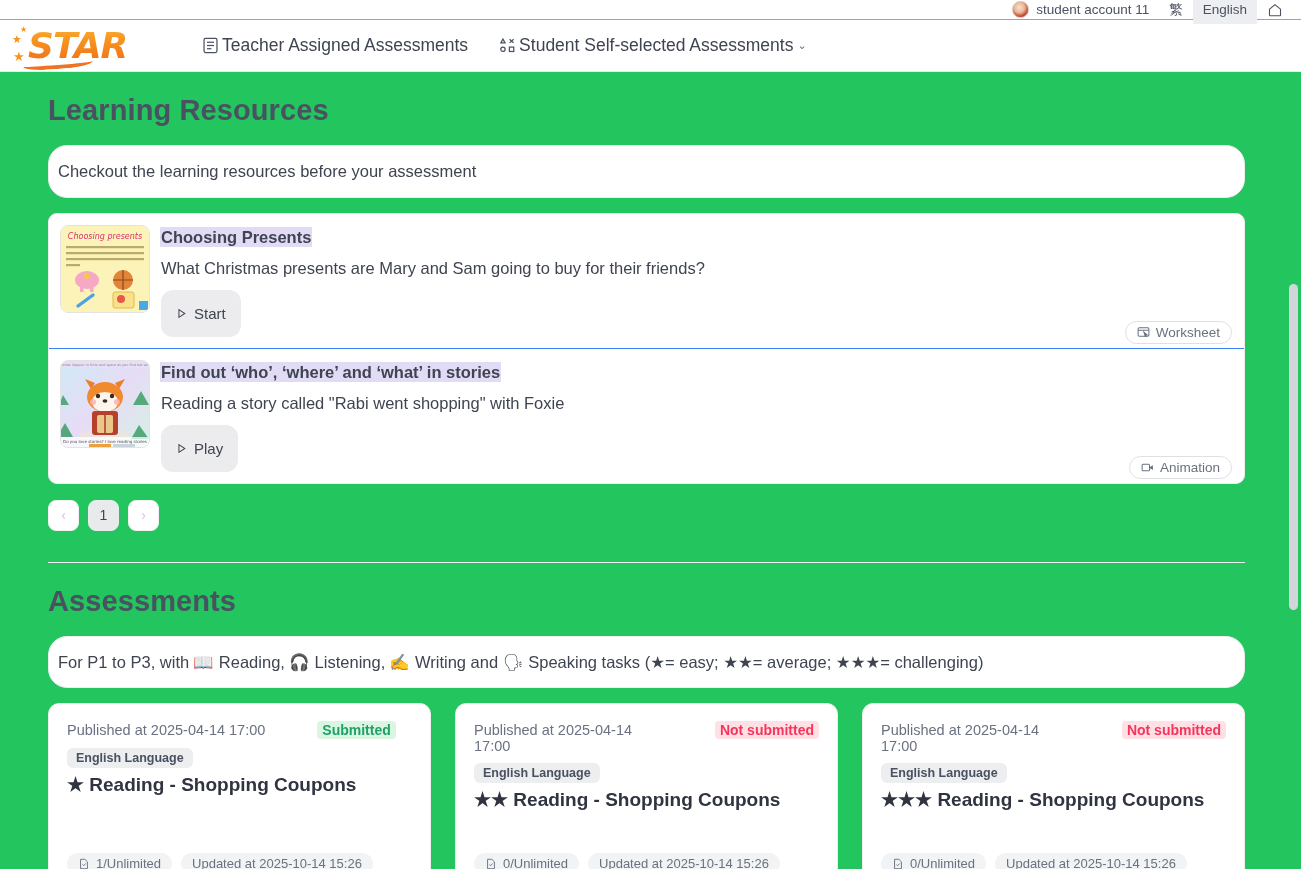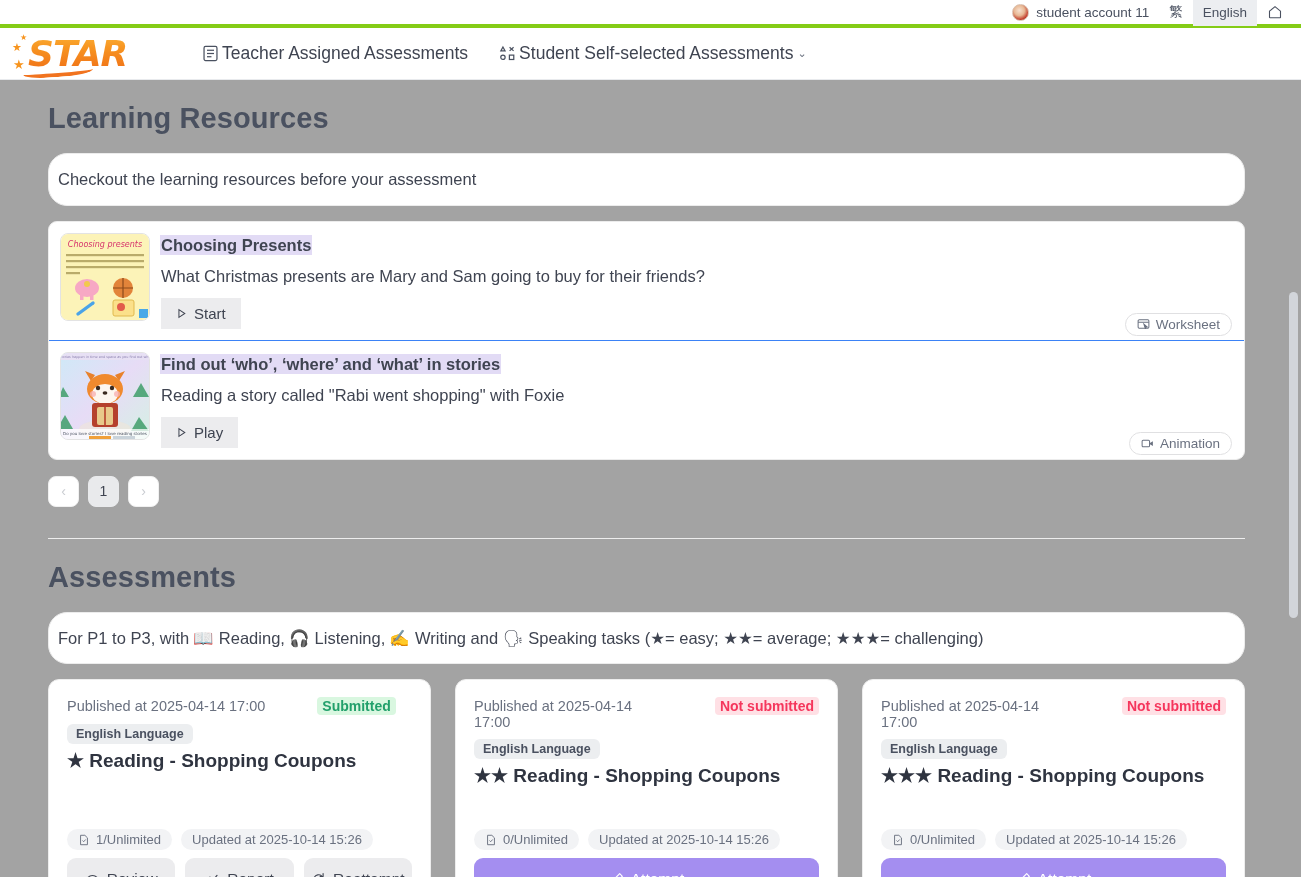--- a/index.html
+++ b/index.html
@@ -7,24 +7,24 @@
     margin: 0; padding: 0;
     width: 1301px; height: 877px;
     overflow: hidden;
     background: #ffffff;
     font-family: "Liberation Sans", sans-serif;
     color: #3f4451;
   }
 
   
   .topbar {
-    height: 28px;
+    height: 20px;
     width: 1301px;
     background: #ffffff;
-    border-bottom: 4px solid #84cc16;
+    border-bottom: 1px solid #84cc16;
     display: flex;
     align-items: center;
     justify-content: flex-end;
     padding-right: 8px;
     font-size: 13.5px;
     color: #4a5160;
   }
   .topbar-item {
     display: flex;
     align-items: center;
@@ -110,21 +110,21 @@
     white-space: nowrap;
   }
   .nav-caret { color: #6b7280; font-size: 11px; margin-left: 2px; }
 
   
   .page {
     position: relative;
     width: 1301px;
     height: 797px;
     overflow: hidden;
-    background: #a3a3a3;
+    background: #22c55e;
   }
   .content { padding: 0 48px; width: 1293px; }
 
   h1.section-title {
     font-size: 29px;
     font-weight: bold;
     color: #4a5160;
     margin: 22px 0 18px 0;
     letter-spacing: 0.1px;
   }
@@ -180,22 +180,22 @@
     margin-top: 8px;
     line-height: 1.3;
   }
   .pill-btn {
     display: inline-flex;
     align-items: center;
     gap: 7px;
     margin-top: 10px;
     background: #ececee;
     border: none;
-    border-radius: 0;
-    padding: 7px 15px;
+    border-radius: 12px;
+    padding: 15px 15px;
     font-size: 15px;
     color: #3f4451;
     cursor: pointer;
     font-family: "Liberation Sans", sans-serif;
   }
   .type-badge {
     position: absolute;
     right: 12px;
     bottom: 4px;
     display: inline-flex;

